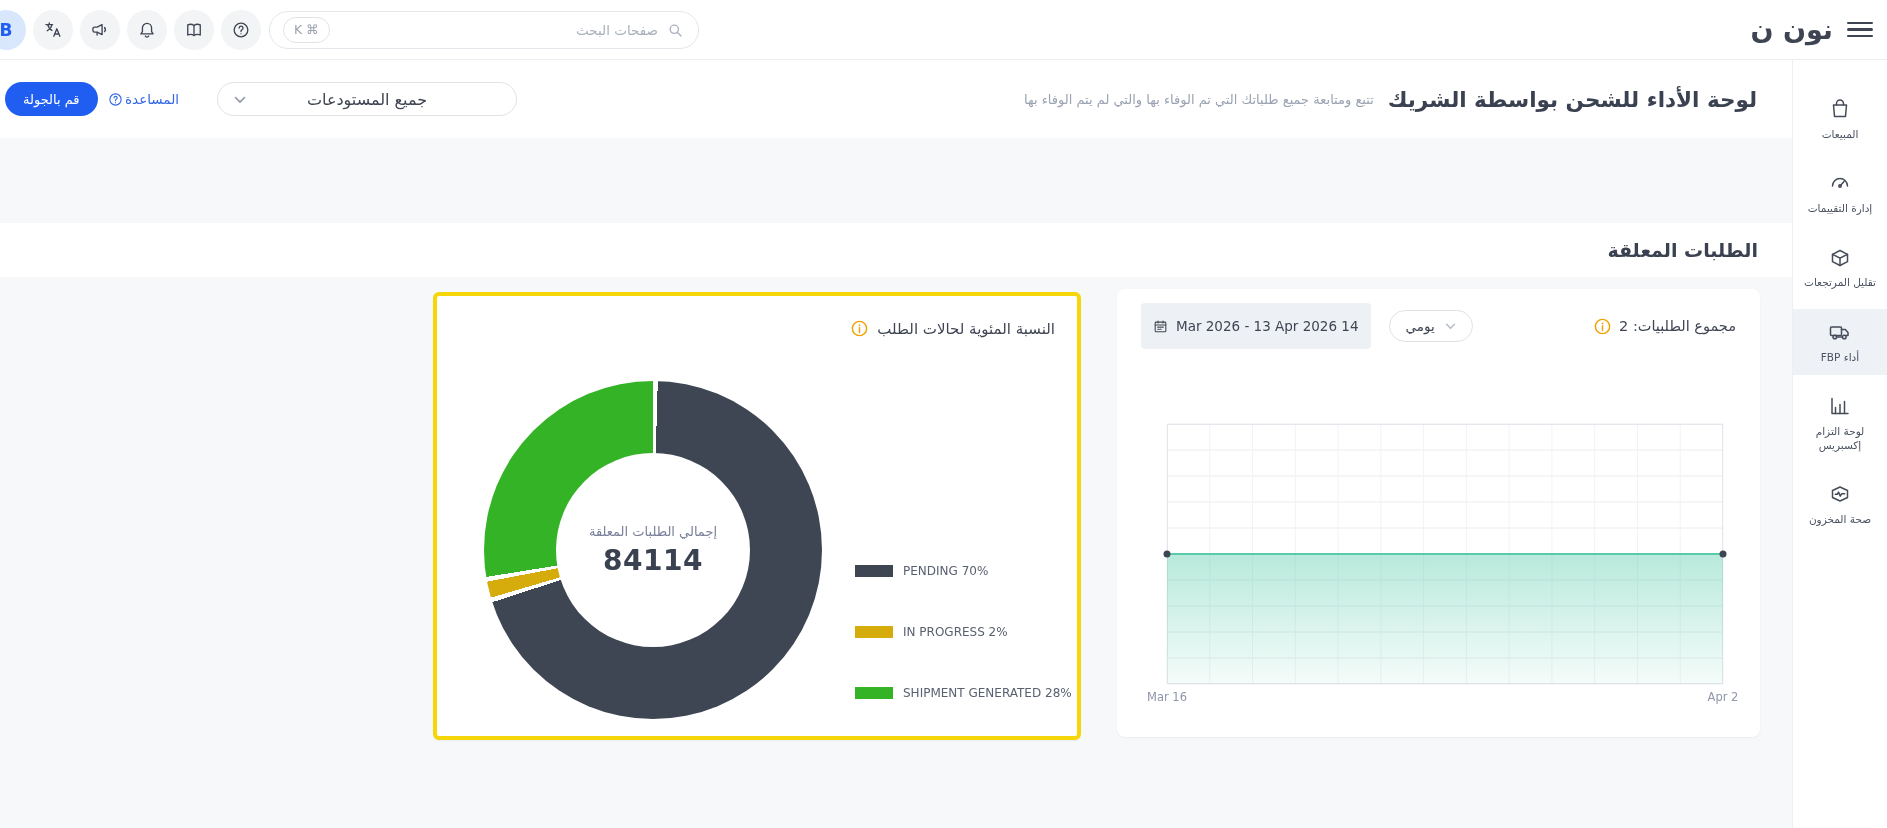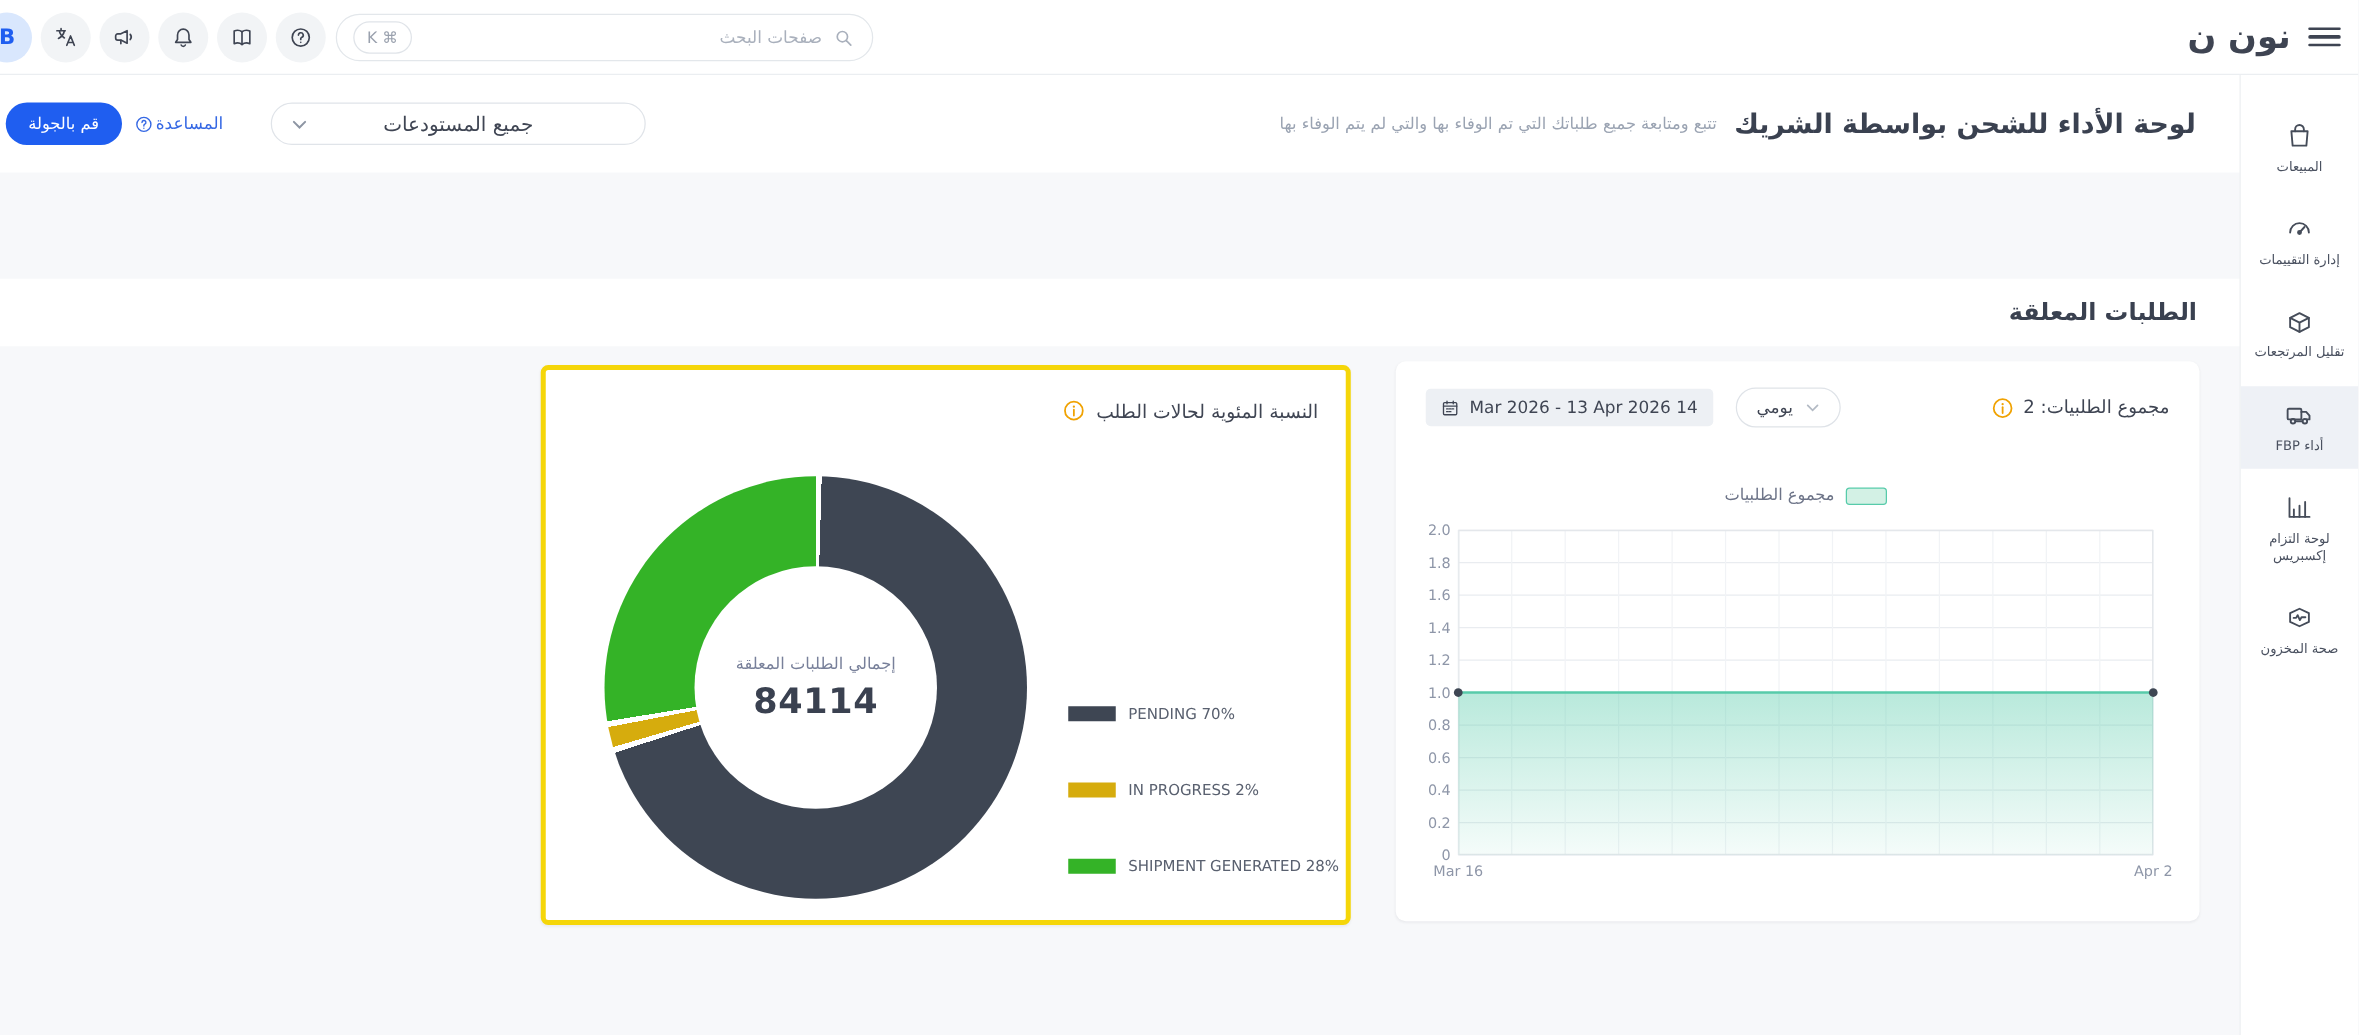--- a/index.html
+++ b/index.html
@@ -59,21 +59,21 @@
   .donut-hole { position:absolute; left:50%; top:50%; width:194px; height:194px; margin:-97px 0 0 -97px; border-radius:50%; background:#fff; display:flex; flex-direction:column; align-items:center; justify-content:center; gap:5px; }
   .donut-center-label { font-size:13px; color:#78809a; }
   .donut-center-value { font-size:28px; font-weight:bold; color:#3a4150; letter-spacing:.5px; }
   .donut-legend { position:absolute; left:418px; top:221px; direction:ltr; }
   .dlegend-row { display:flex; align-items:center; margin-bottom:9px; direction:ltr;margin-top:47px; }
   .dlegend-swatch { width:38px; height:12px; margin-right:10px; flex:0 0 auto; }
   .dlegend-label { font-size:12px; color:#59606f; white-space:nowrap; }
 
   
   .oc-header { position:absolute; top:21px; left:24px; right:24px; height:32px; display:flex; align-items:center; direction:ltr; }
-  .date-pill { height:30px; background:#edf0f4; border-radius:4px; padding:0 12px; display:flex; align-items:center; gap:8px; cursor:pointer; direction:ltr; }
+  .date-pill { height:46px; background:#edf0f4; border-radius:4px; padding:0 12px; display:flex; align-items:center; gap:8px; cursor:pointer; direction:ltr; }
   .date-pill svg { width:15px; height:15px; stroke:#3f4553; fill:none; stroke-width:1.7; stroke-linecap:round; }
   .date-pill .d-txt { font-size:13.5px; color:#3f4553; direction:ltr; white-space:nowrap; }
   .period-pill { height:32px; margin-left:18px; border:1px solid #dfe3e8; border-radius:16px; padding:0 16px; display:flex; align-items:center; gap:10px; cursor:pointer; background:#fff; }
   .period-pill .p-txt { font-size:13.5px; color:#3f4553; }
   .period-pill svg { width:11px; height:7px; stroke:#b3bac4; fill:none; stroke-width:1.6; stroke-linecap:round; }
   .total-group { margin-left:auto; display:flex; align-items:center; gap:7px; direction:ltr; }
   .total-label { font-size:14.5px; color:#3f4553; direction:rtl; }
 
   
   .area-legend { position:absolute; top:100px; left:50px; width:556px; display:flex; align-items:center; justify-content:center; gap:9px; direction:ltr; }
@@ -232,38 +232,21 @@
       <div class="total-group">
         <svg class="info-ico" viewBox="0 0 24 24">
             <circle cx="12" cy="12" r="9" stroke="#f0a202" stroke-width="1.8" fill="none"></circle>
             <circle cx="12" cy="8" r="1.15" fill="#f0a202"></circle>
             <path d="M12 11v6" stroke="#f0a202" stroke-width="1.8" stroke-linecap="round"></path>
           </svg>
         <span class="total-label">مجموع الطلبيات: 2</span>
       </div>
     </div>
 
-    <div class="area-legend">
-      <span class="al-name">مجموع الطلبيات</span>
-      <span class="al-swatch"></span>
-    </div>
-
-    <div class="y-labels">
-        <span style="top: 128px;">2.0</span>
-        <span style="top: 154px;">1.8</span>
-        <span style="top: 180px;">1.6</span>
-        <span style="top: 206px;">1.4</span>
-        <span style="top: 232px;">1.2</span>
-        <span style="top: 258px;">1.0</span>
-        <span style="top: 284px;">0.8</span>
-        <span style="top: 310px;">0.6</span>
-        <span style="top: 336px;">0.4</span>
-        <span style="top: 362px;">0.2</span>
-        <span style="top: 388px;">0</span>
-      </div>
+
     <div class="plot">
       <svg id="area-svg" width="556" height="260" viewBox="0 0 556 260">
           <line class="gl" x1="0" y1="0" x2="556" y2="0"></line>
           <line class="gl" x1="0" y1="26" x2="556" y2="26"></line>
           <line class="gl" x1="0" y1="52" x2="556" y2="52"></line>
           <line class="gl" x1="0" y1="78" x2="556" y2="78"></line>
           <line class="gl" x1="0" y1="104" x2="556" y2="104"></line>
           <line class="gl" x1="0" y1="130" x2="556" y2="130"></line>
           <line class="gl" x1="0" y1="156" x2="556" y2="156"></line>
           <line class="gl" x1="0" y1="182" x2="556" y2="182"></line>

